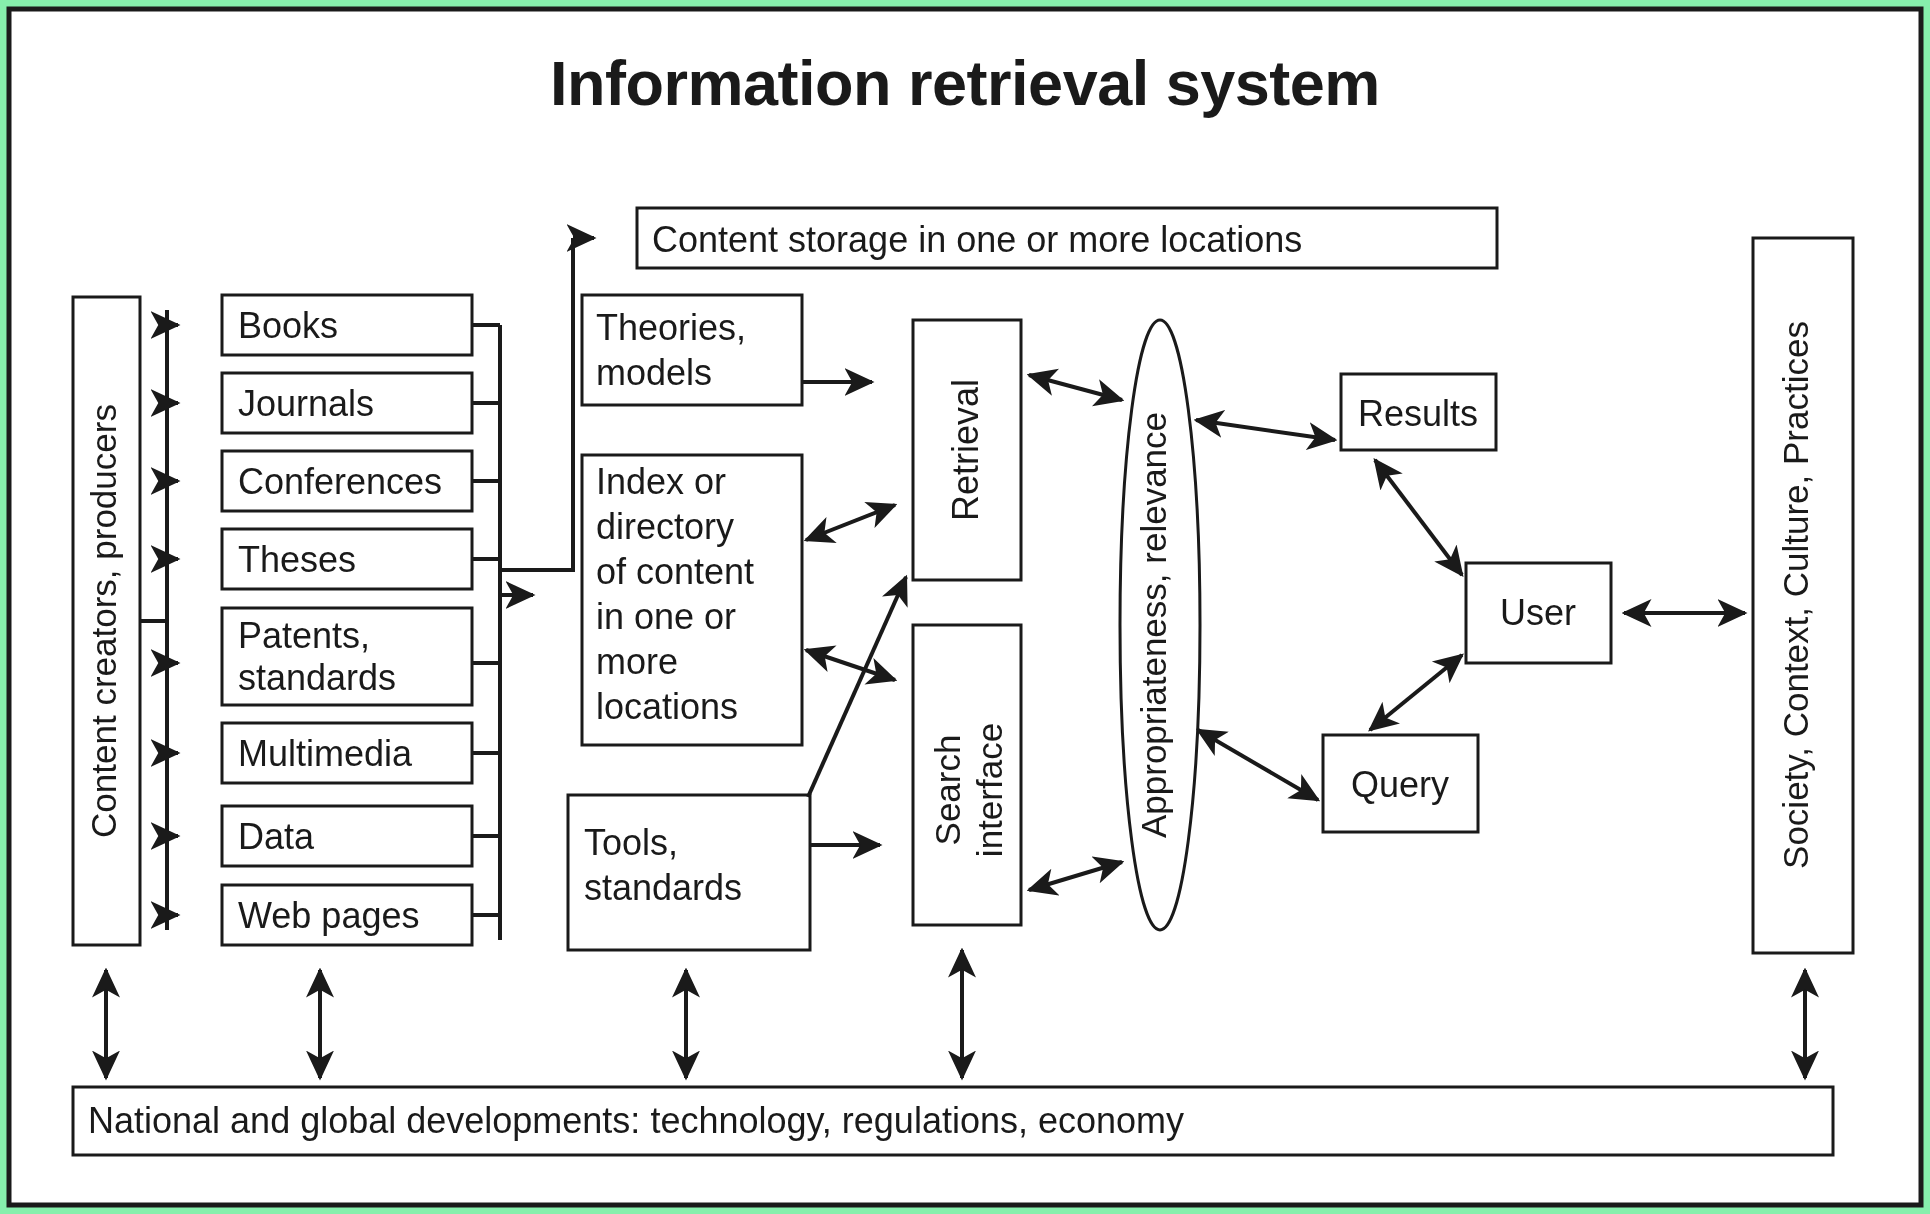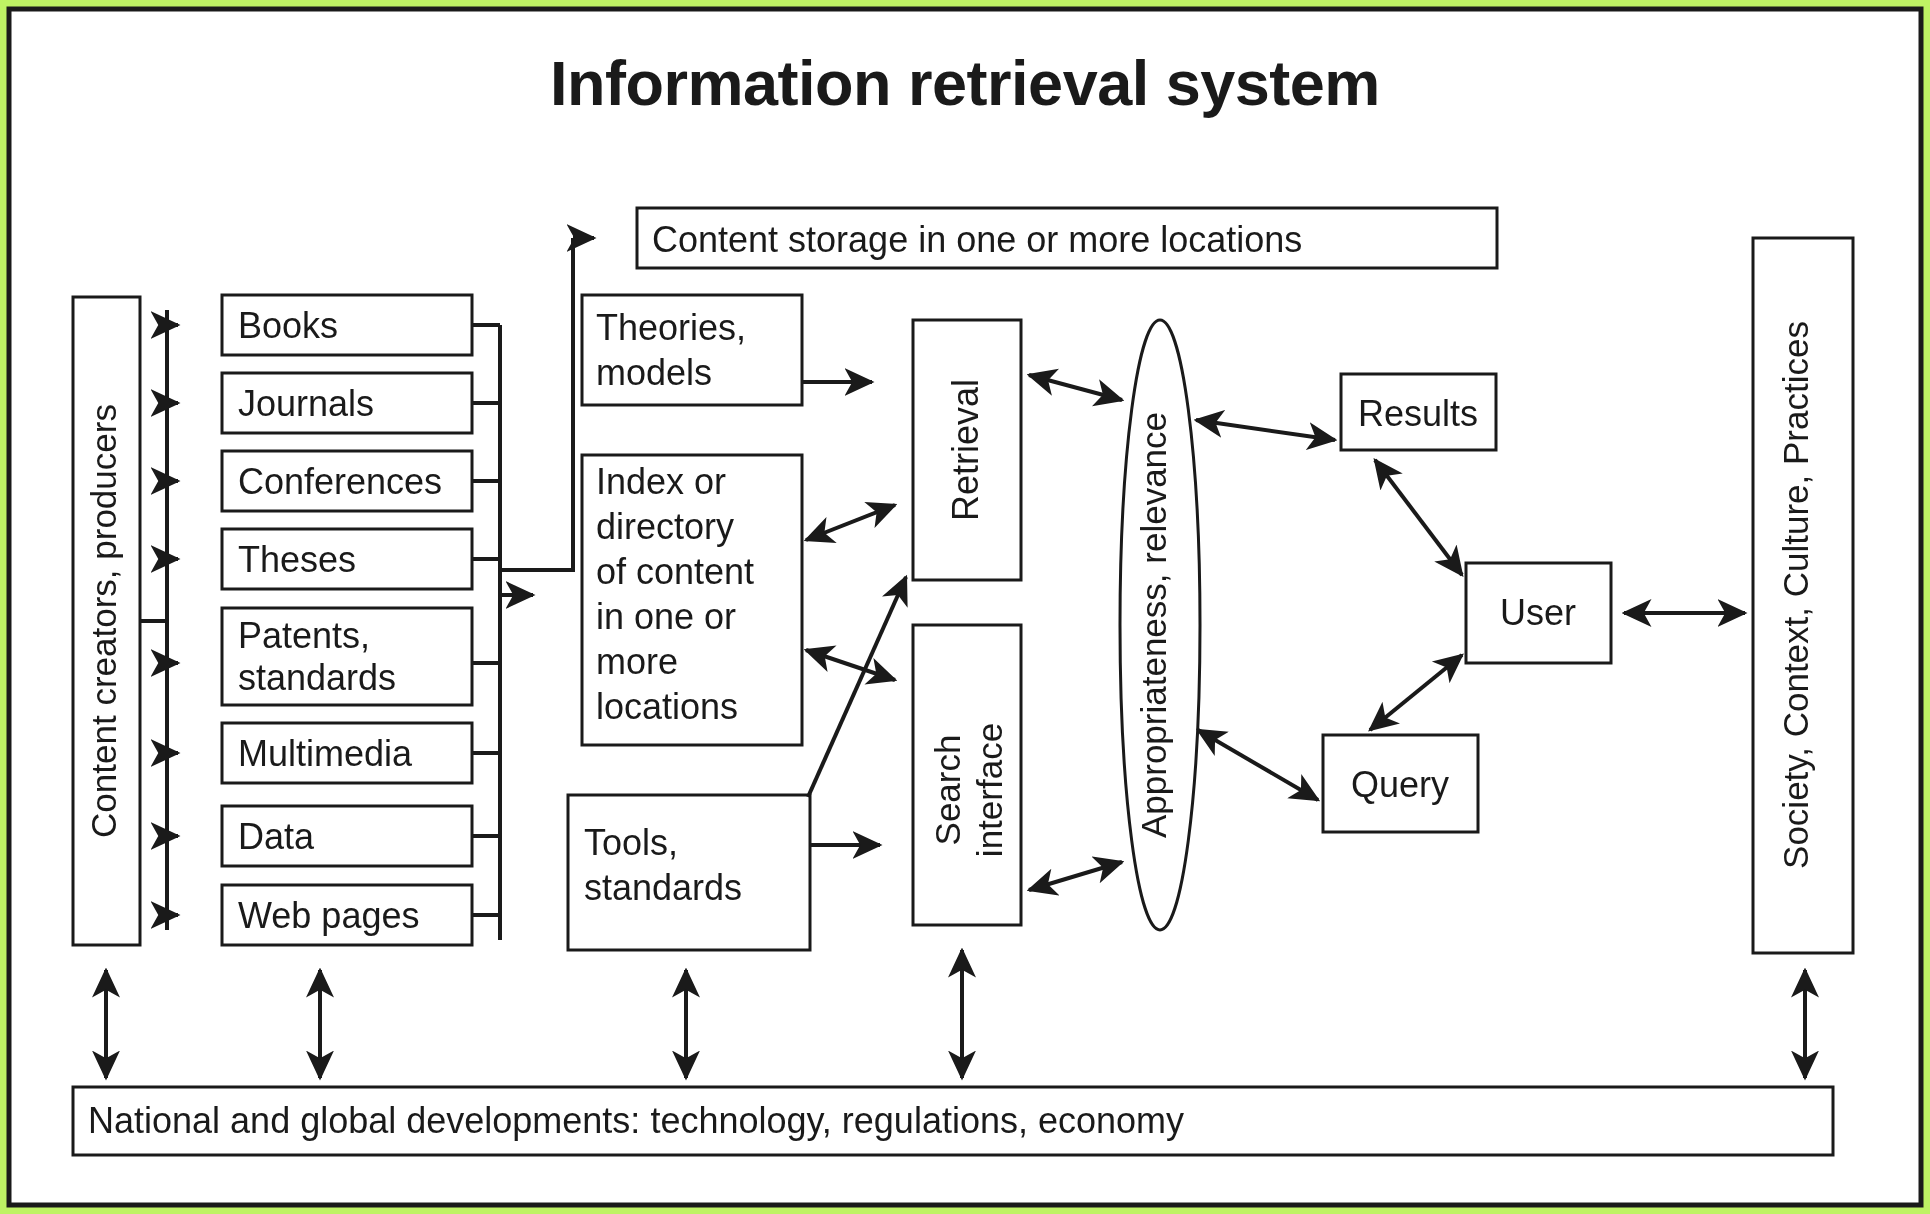--- a/index.html
+++ b/index.html
@@ -2,21 +2,21 @@
 <html><head>
 <meta charset="utf-8">
 <style>
   html,body{margin:0;padding:0;background:#ffffff;}
   body{
     width:1930px;height:1214px;
     font-family:"Liberation Sans","DejaVu Sans",sans-serif;
     color:#1a1a1a;
     overflow:hidden;
   }
-  #stage{position:relative;width:1930px;height:1214px;background:#bef264;}
+  #stage{position:relative;width:1930px;height:1214px;background:#86efac;}
   #diagram{position:absolute;left:0;top:0;width:1930px;height:1214px;}
   .bx{fill:#ffffff;stroke:#1a1a1a;}
   .thin{stroke-width:3;}
   .thick{stroke-width:5;}
   .ln4{stroke:#1a1a1a;fill:none;stroke-width:4;}
   .ah{fill:#1a1a1a;stroke:none;}
   text{font-family:"Liberation Sans","DejaVu Sans",sans-serif;fill:#1a1a1a;}
   .t35{font-size:35px;}
   .t36{font-size:36px;}
   .title{font-size:63px;font-weight:bold;letter-spacing:-0.5px;}

